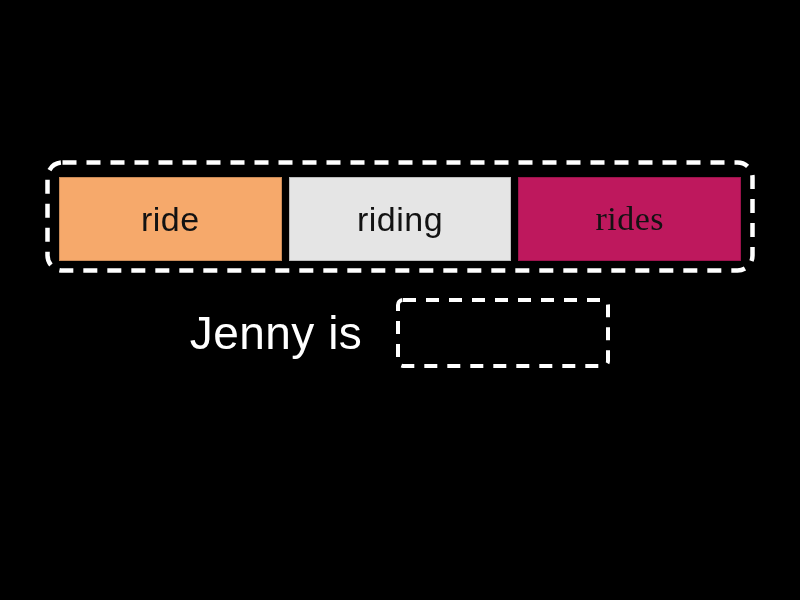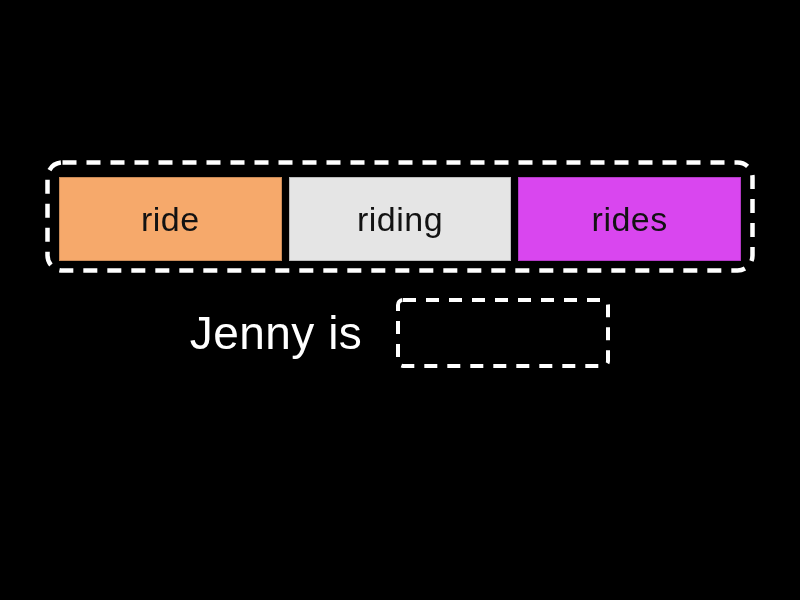--- a/index.html
+++ b/index.html
@@ -92,21 +92,21 @@
   <div class="word-bank">
     <svg class="dash-frame" width="710" height="113" viewBox="0 0 710 113">
       <rect x="2.5" y="2.5" width="705" height="108" rx="15" ry="15" fill="none" stroke="#ffffff" stroke-width="4.5" stroke-dasharray="14 10"></rect>
     </svg>
     <div class="tile" style="background: rgb(246, 169, 107);">
       <span>ride</span>
     </div>
     <div class="tile" style="background: #e5e5e5;">
       <span>riding</span>
     </div>
-    <div class="tile" style="background: #d946ef;">
+    <div class="tile" style="background: #be185d; font-family: Liberation Serif, serif;">
       <span>rides</span>
     </div>
   </div>
 
   <div class="sentence-row">
     <span class="sentence-text">Jenny is</span>
     <span class="answer-blank">
       <svg width="214" height="70" viewBox="0 0 214 70">
         <rect x="2" y="2" width="210" height="66" rx="5" ry="5" fill="none" stroke="#ffffff" stroke-width="4" stroke-dasharray="13 10"></rect>
       </svg>

